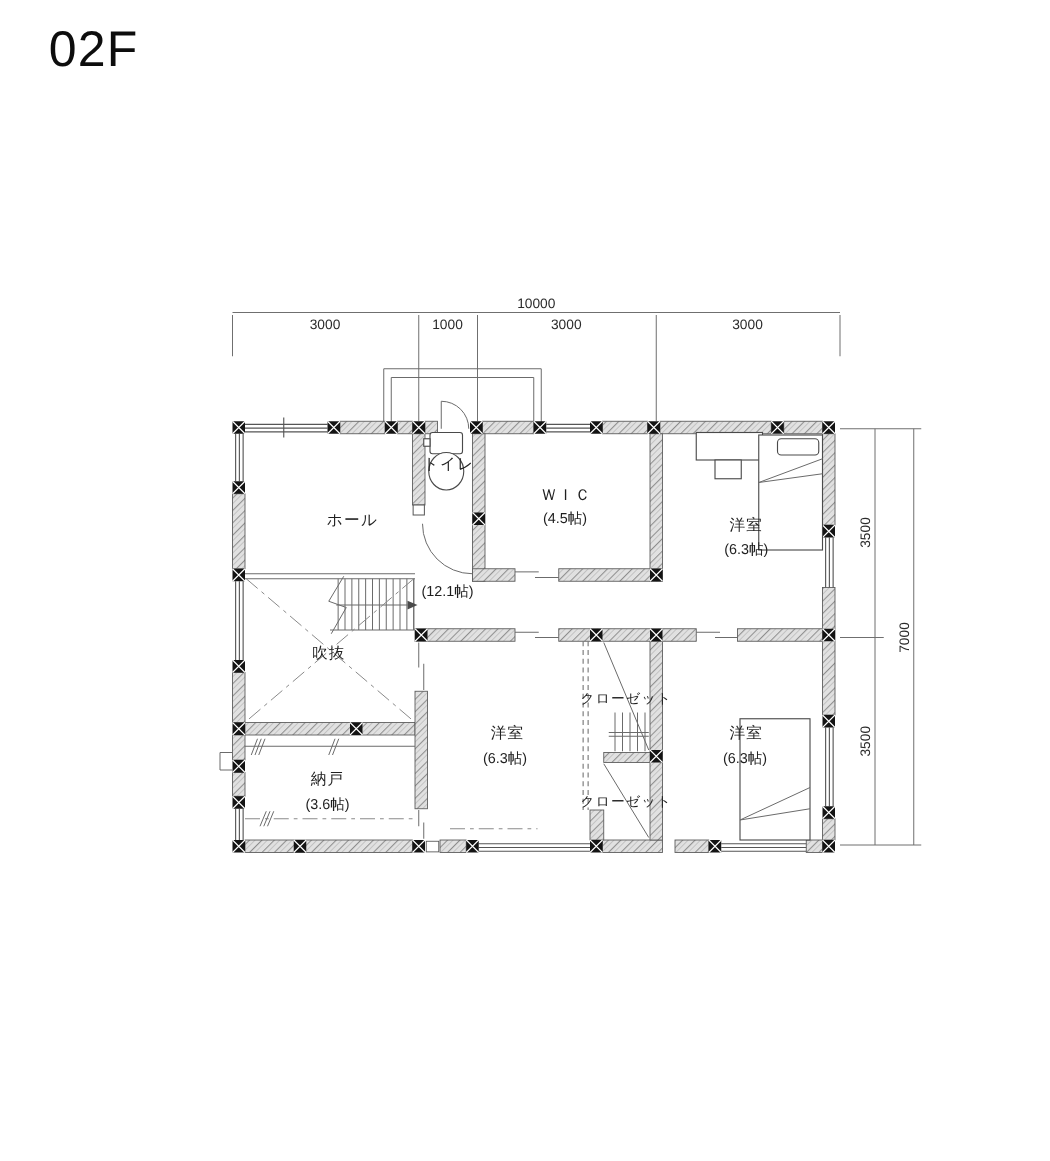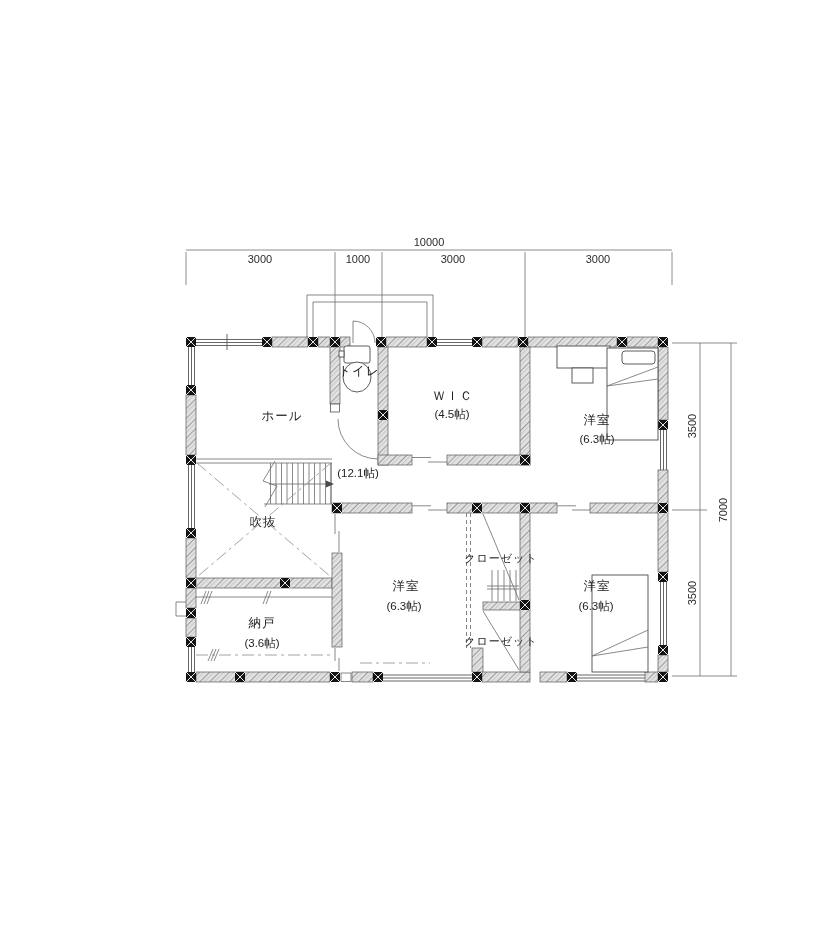--- a/index.html
+++ b/index.html
@@ -18,20 +18,21 @@
   .winline{stroke:#555;stroke-width:0.9;fill:none;}
   .furn{stroke:#4a4a4a;stroke-width:0.9;fill:#ffffff;}
   .dashdot{stroke:#8a8a8a;stroke-width:0.8;fill:none;stroke-dasharray:12 4 3 4;}
   .dashed{stroke:#777;stroke-width:0.9;fill:none;stroke-dasharray:4 3;}
   .dimline{stroke:#6f6f6f;stroke-width:0.8;fill:none;}
 </style>
 </head>
 <body>
 
 <div class="stage">
+  <div class="floor-title">02F</div>
 
   <svg width="840" height="929" viewBox="0 0 840 929">
     <defs>
       <pattern id="hatch" patternUnits="userSpaceOnUse" width="7" height="7" patternTransform="rotate(45)">
         <rect width="7" height="7" fill="#e1e1e1"></rect>
         <line x1="0" y1="0" x2="0" y2="7" stroke="#8f8f8f" stroke-width="1.7"></line>
         <line x1="3.5" y1="0" x2="3.5" y2="7" stroke="#c2c2c2" stroke-width="0.8"></line>
       </pattern>
       <g id="colsym">
         <rect width="10" height="10" fill="#141414"></rect>

